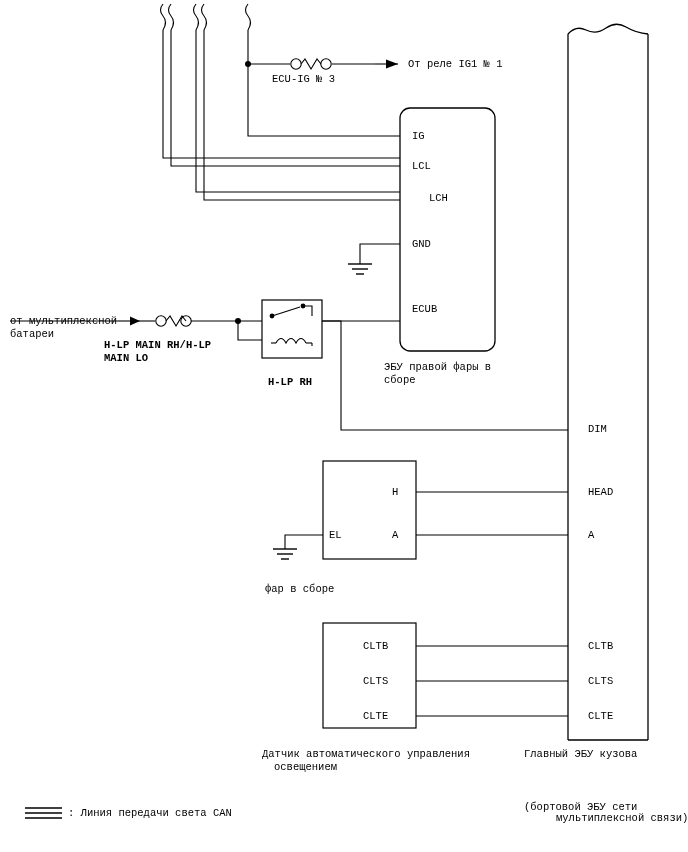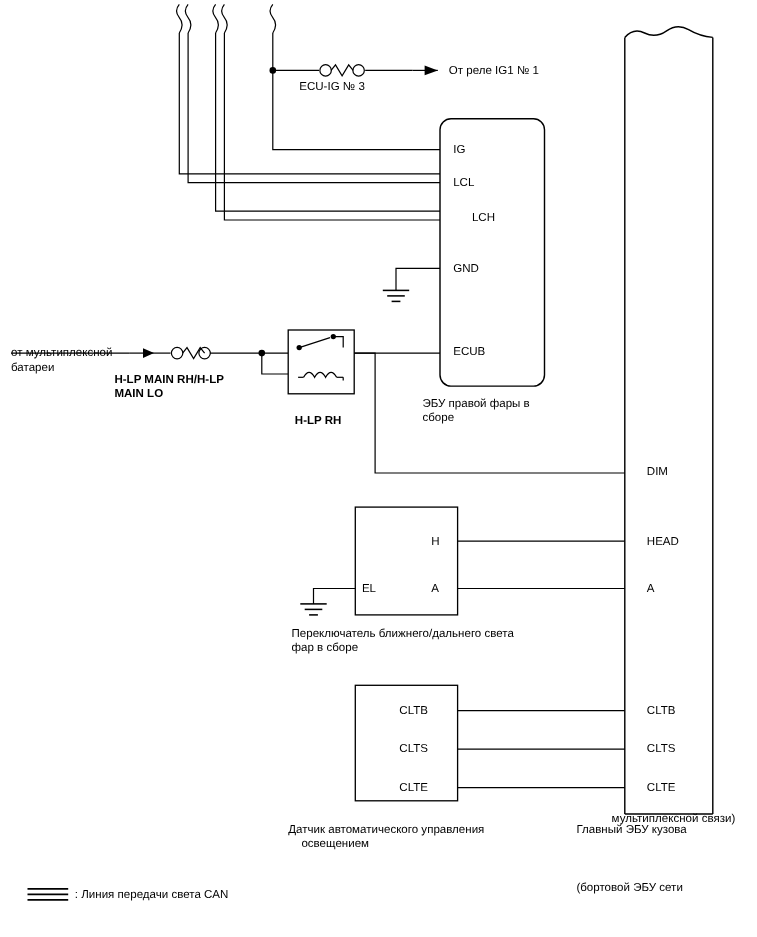--- a/index.html
+++ b/index.html
@@ -22,20 +22,21 @@
     position: absolute;
     left: 0;
     top: 0;
   }
   .lbl {
     position: absolute;
     font-size: 10.5px;
     line-height: 13px;
     white-space: pre;
     color: #000;
+    font-family: Liberation Mono, monospace;
   }
   .lbl.pin {
     font-size: 10.5px;
   }
 </style>
 </head>
 <body>
 
 <div id="wiring-diagram">
 
@@ -132,50 +133,49 @@
     </g>
   </svg>
 
   <div class="lbl" style="left:272px; top:73px;">ECU-IG № 3</div>
   <div class="lbl" style="left:408px; top:58px;">От реле IG1 № 1</div>
 
   <div class="lbl pin" style="left:412px; top:130px;">IG</div>
   <div class="lbl pin" style="left:412px; top:160px;">LCL</div>
   <div class="lbl pin" style="left:412px; top:192px;margin-left:17px;">LCH</div>
   <div class="lbl pin" style="left:412px; top:238px;">GND</div>
-  <div class="lbl pin" style="left:412px; top:314px;">ECUB</div>
+  <div class="lbl pin" style="left:412px; top:303px;">ECUB</div>
 
   <div class="lbl" style="left:384px; top:361px;">ЭБУ правой фары в</div>
   <div class="lbl" style="left:384px; top:374px;">сборе</div>
 
   <div class="lbl" style="left:10px; top:315px;">от мультиплексной</div>
   <div class="lbl" style="left:10px; top:328px;">батареи</div>
   <div class="lbl" style="left:104px; top:339px; font-weight:bold;">H-LP MAIN RH/H-LP</div>
   <div class="lbl" style="left:104px; top:352px; font-weight:bold;">MAIN LO</div>
 
   <div class="lbl" style="left:268px; top:376px; font-weight:bold;">H-LP RH</div>
 
   <div class="lbl pin" style="left:392px; top:486px;">H</div>
   <div class="lbl pin" style="left:392px; top:529px;">A</div>
   <div class="lbl pin" style="left:329px; top:529px;">EL</div>
-  <div class="lbl" style="left:265px; top:570px;">Переключатель ближнего/дальнего света</div>
   <div class="lbl" style="left:265px; top:583px;">фар в сборе</div>
 
   <div class="lbl pin" style="left:363px; top:640px;">CLTB</div>
   <div class="lbl pin" style="left:363px; top:675px;">CLTS</div>
   <div class="lbl pin" style="left:363px; top:710px;">CLTE</div>
   <div class="lbl" style="left:262px; top:748px;">Датчик автоматического управления</div>
   <div class="lbl" style="left:262px; top:761px;margin-left:12px;">освещением</div>
 
   <div class="lbl pin" style="left:588px; top:423px;text-align:center;">DIM</div>
   <div class="lbl pin" style="left:588px; top:486px;">HEAD</div>
   <div class="lbl pin" style="left:588px; top:529px;">A</div>
   <div class="lbl pin" style="left:588px; top:640px;">CLTB</div>
   <div class="lbl pin" style="left:588px; top:675px;">CLTS</div>
   <div class="lbl pin" style="left:588px; top:710px;">CLTE</div>
 
   <div class="lbl" style="left:524px; top:748px;">Главный ЭБУ кузова</div>
   <div class="lbl" style="left:524px; top:801px;">(бортовой ЭБУ сети</div>
-  <div class="lbl" style="left:524px; top:738px;padding-left:32px;">мультиплексной связи)</div>
+  <div class="lbl" style="left:524px; top:812px;padding-left:32px;">мультиплексной связи)</div>
 
   <div class="lbl" style="left:68px; top:807px;">: Линия передачи света CAN</div>
 
 </div>
 
 </body></html>

